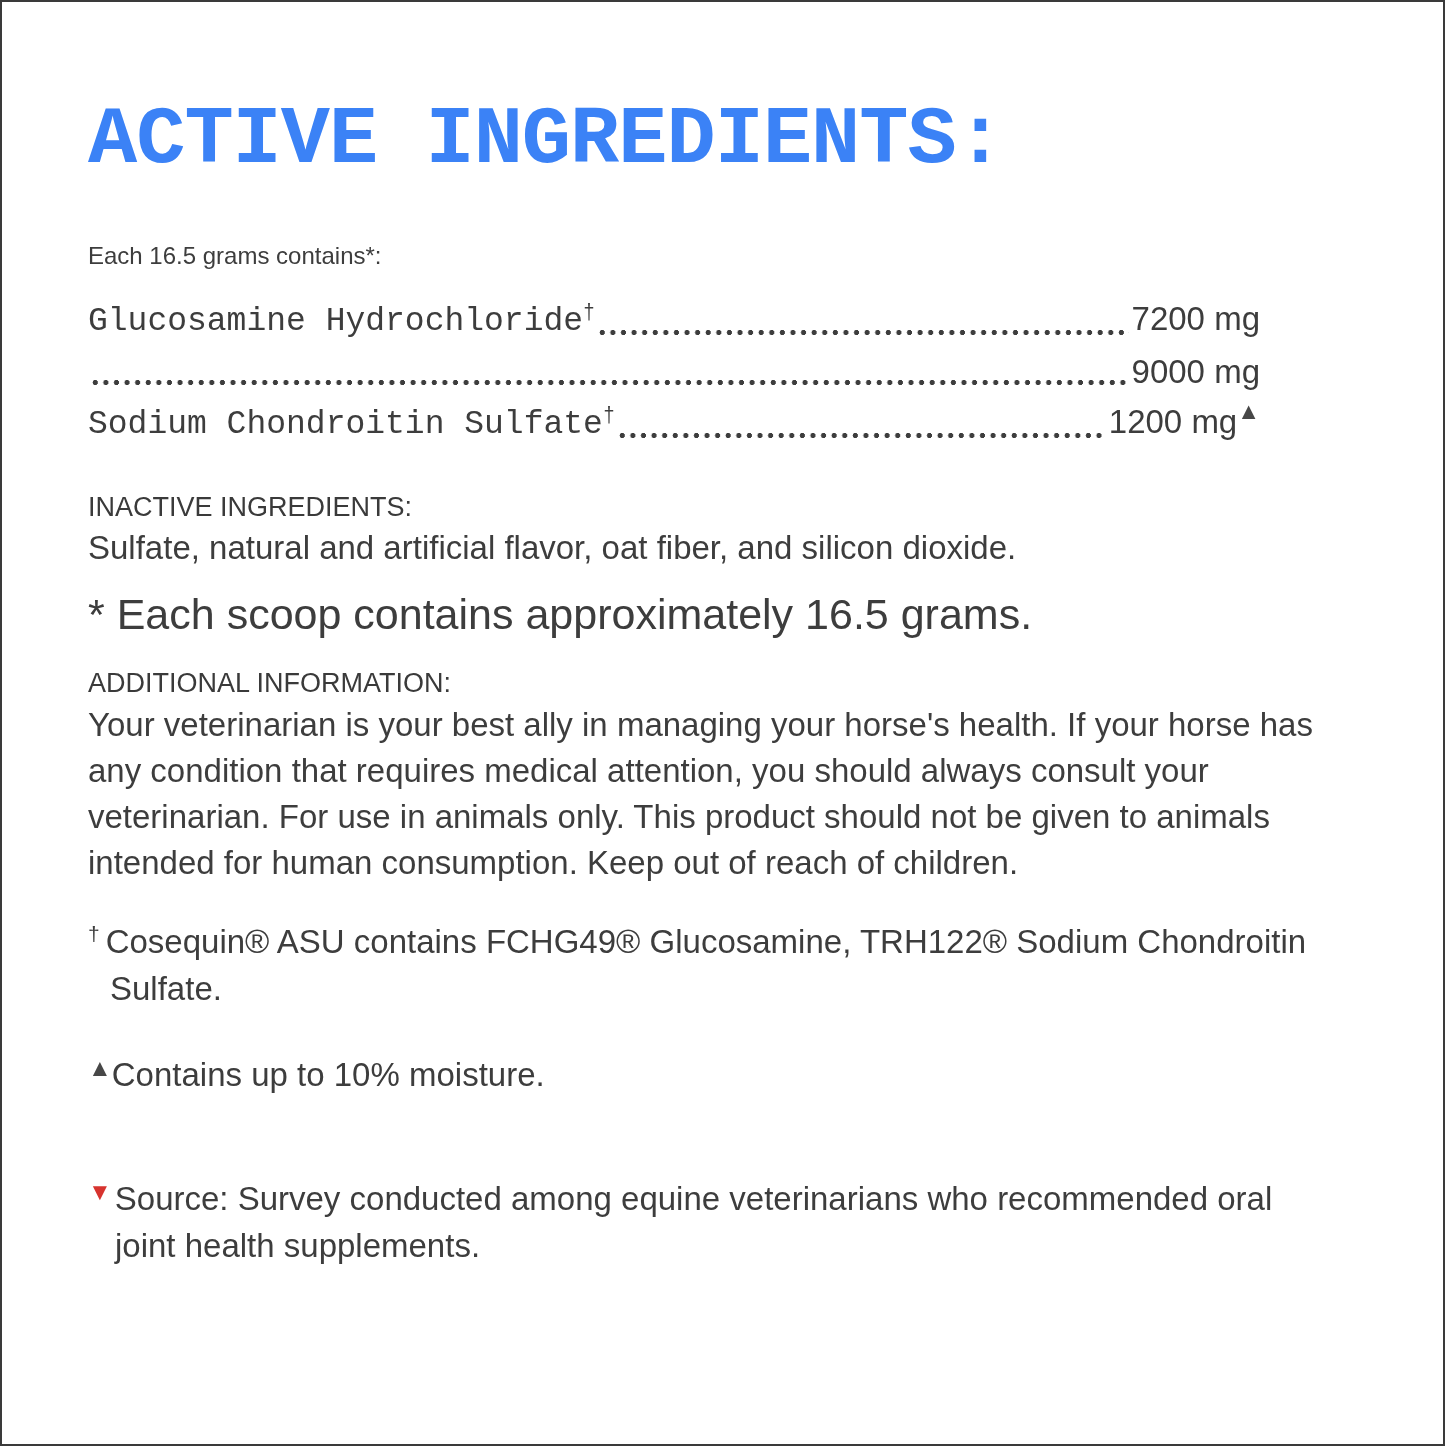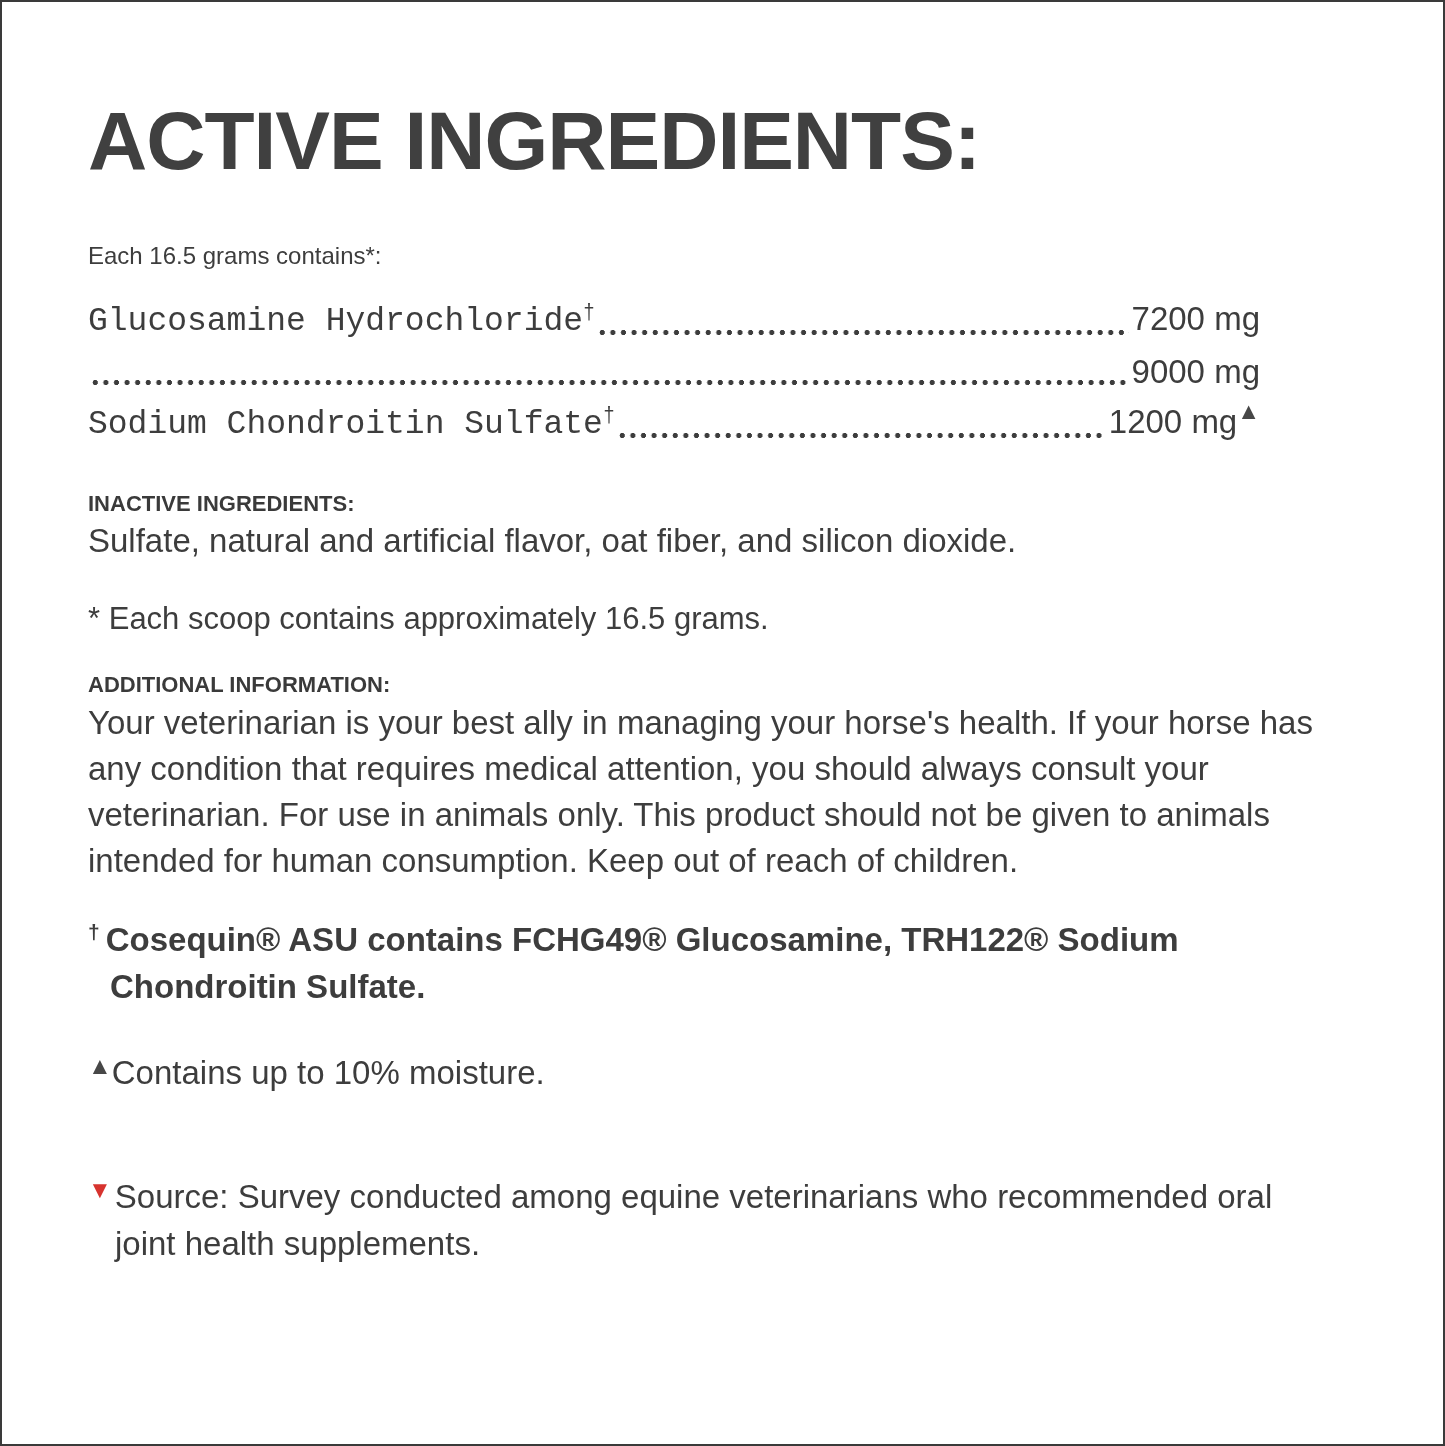--- a/index.html
+++ b/index.html
@@ -10,26 +10,26 @@
     color: #3d3d3d;
     overflow: hidden;
   }
   .page {
     width: 1445px; height: 1446px;
     border: 2px solid #3a3a3a;
     background: #ffffff;
     padding: 98px 92px 0 86px;
   }
   .title {
-    font-family: Liberation Sans, sans-serif;
+    font-family: Liberation Mono, monospace;
     font-weight: bold;
     font-size: 82px;
     line-height: 1.0;
     letter-spacing: -1px;
-    color: #404040;
+    color: #3b82f6;
     white-space: nowrap;
   }
   .serving {
     margin-top: 60px;
     font-size: 24px;
     line-height: 1.2;
   }
   .rows { margin-top: 30px; width: 1172px; }
   .row {
     display: flex;
@@ -54,49 +54,48 @@
     background-repeat: repeat-x;
   }
   .amount { white-space: nowrap; }
   .amount .tri {
     font-size: 23px; line-height: 0;
     vertical-align: 14px;
     color: #474747;
     letter-spacing: 0;
   }
   .section-heading {
-    font-weight: bold;
-    font-size: 22px;
+    font-weight: normal;
+    font-size: 27px;
     line-height: 1.35;
     color: #3a3a3a;
   }
   .inactive-block { margin-top: 46px; }
   .body-text {
     font-size: 33px;
     line-height: 46px;
     max-width: 1280px;
   }
   .scoop-note {
-    margin-top: 32px;
-    font-size: 31px;
+    margin-top: 20px;
+    font-size: 43px;
     line-height: 46px;
     padding-left: 22px;
     text-indent: -22px;
   }
   .additional-block { margin-top: 28px; }
   .note {
     font-size: 33px;
     line-height: 47px;
   }
   .dagger-note {
     margin-top: 24px;
     max-width: 1240px;
     padding-left: 22px;
     text-indent: -22px;
-    font-weight: bold;
   }
   .dagger-note .marker {
     font-size: 21px;
     vertical-align: 12px;
     padding-right: 6px;
   }
   .triangle-note { margin-top: 32px; }
   .triangle-note .marker {
     font-size: 24px;
     vertical-align: 10px;

